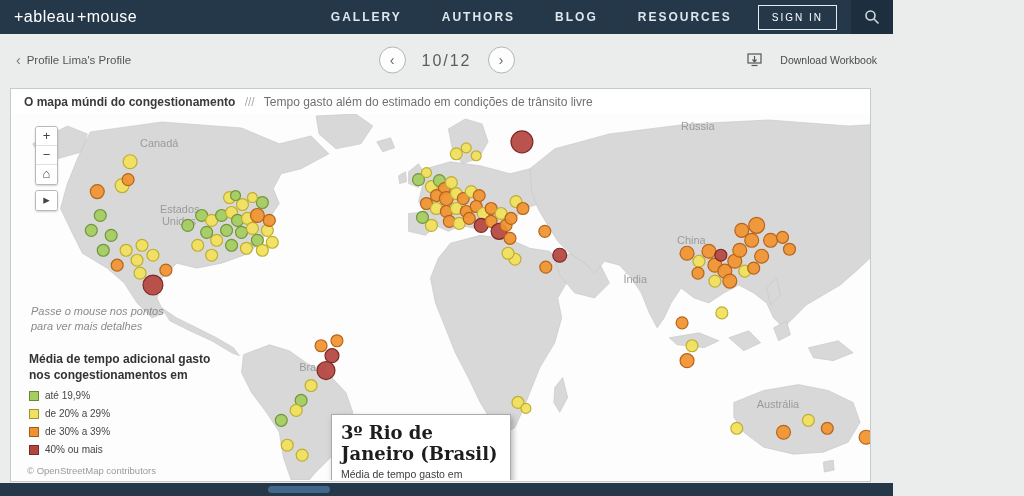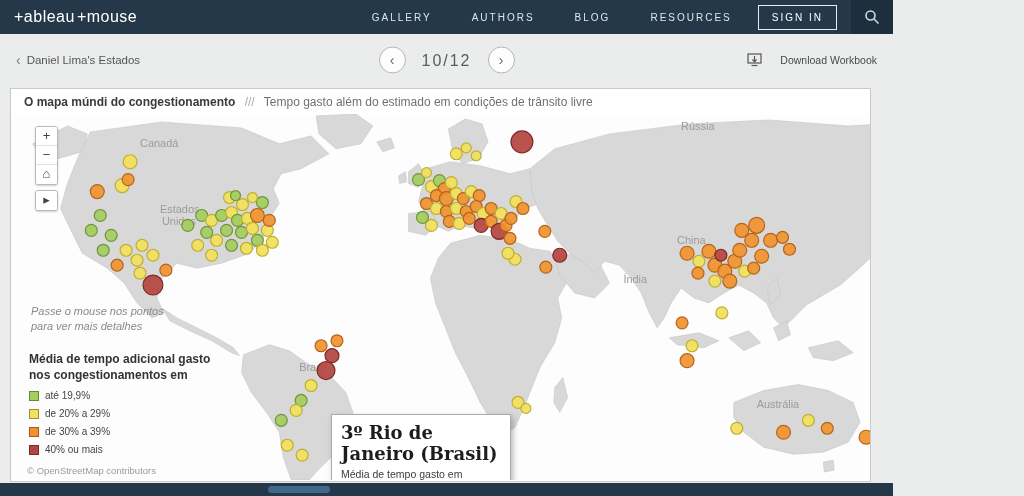--- a/index.html
+++ b/index.html
@@ -3,21 +3,21 @@
 <meta charset="utf-8">
 <style>
   * { margin:0; padding:0; box-sizing:border-box; }
   body { font-family:"Liberation Sans", sans-serif; background:#ebecec; }
   .page { position:relative; width:893px; height:496px; overflow:hidden; background:#ebecec; }
 
   
   .topnav { position:relative; height:34px; background:#24384a; display:flex; align-items:center; padding-left:14px; }
   .logo { color:#fff; font-size:16px; letter-spacing:.5px; display:flex; align-items:baseline; gap:2px; cursor:pointer; }
   .nav-items { margin-left:auto; display:flex; align-items:center; gap:40px; padding-right:26px; }
-  .nav-item { color:#dfe7ec; font-size:10px; letter-spacing:2px; cursor:pointer; }
+  .nav-item { color:#dfe7ec; font-size:12px; letter-spacing:2px; cursor:pointer;font-weight:bold; }
   .signin { color:#fff; font-size:10px; letter-spacing:2px; border:1px solid #e6ebee; padding:6px 13px; margin-right:14px; cursor:pointer; }
   .searchbox { width:42px; height:34px; background:#1d2f3f; display:flex; align-items:center; justify-content:center; cursor:pointer; }
 
   
   .subheader { position:relative; height:52px; display:flex; align-items:center; padding:0 16px; }
   .backlink { display:flex; align-items:center; gap:6px; color:#555; font-size:11.5px; text-decoration:none; cursor:pointer; }
   .backlink .chev { font-size:14px; color:#777; }
   .pager { position:absolute; left:50%; top:50%; transform:translate(-50%,-50%); display:flex; align-items:center; gap:16px; }
   .pager-btn { width:27px; height:27px; border-radius:50%; border:1px solid #b5b5b5; background:#fdfdfd; color:#666; font-size:14px; line-height:25px; text-align:center; cursor:pointer; font-family:"Liberation Sans",sans-serif; }
   .pager-num { color:#5c5c5c; font-size:16px; letter-spacing:2px; }
@@ -82,21 +82,21 @@
       <svg width="16" height="16" viewBox="0 0 16 16">
         <circle cx="6.5" cy="6.5" r="4.5" fill="none" stroke="#cfd8de" stroke-width="1.6"></circle>
         <line x1="10" y1="10" x2="14.5" y2="14.5" stroke="#cfd8de" stroke-width="1.6"></line>
       </svg>
     </div>
   </header>
 
   <div class="subheader">
     <a class="backlink">
       <span class="chev">‹</span>
-      <span>Daniel Lima's Estados</span>
+      <span>Profile Lima's Profile</span>
     </a>
     <div class="pager">
       <button class="pager-btn">‹</button>
       <span class="pager-num">10/12</span>
       <button class="pager-btn">›</button>
     </div>
     <a class="download">
       <svg width="15" height="14" viewBox="0 0 15 14">
         <rect x="1" y="1" width="13" height="9" fill="none" stroke="#555" stroke-width="1.2"></rect>
         <line x1="7.5" y1="3" x2="7.5" y2="8" stroke="#555" stroke-width="1.2"></line>

